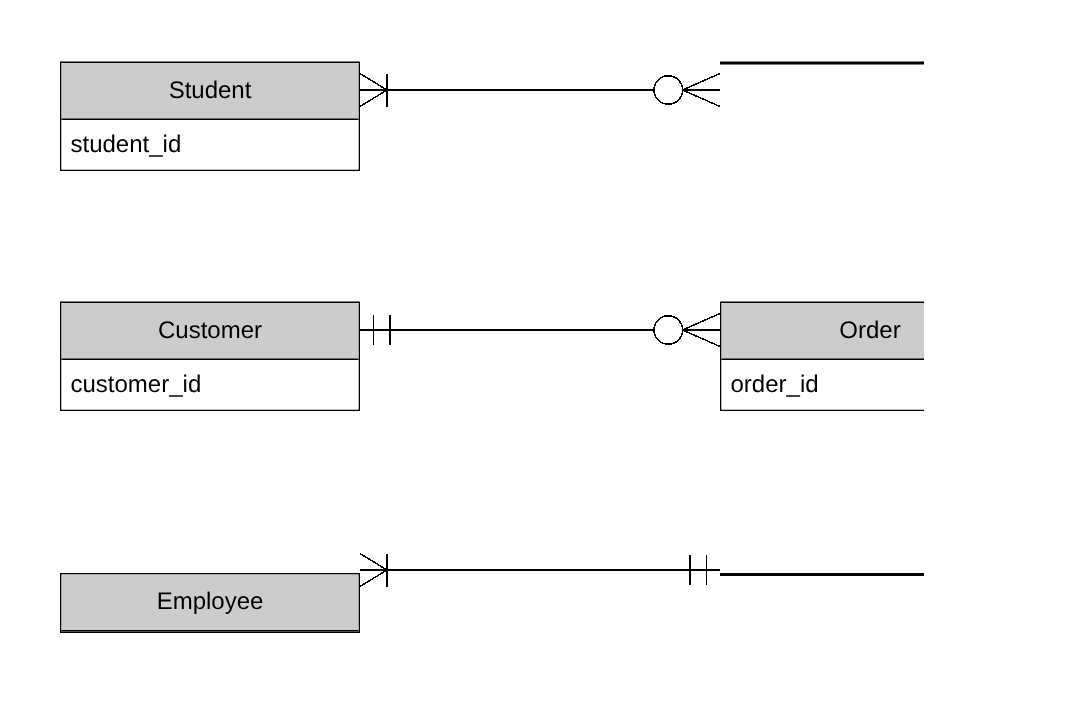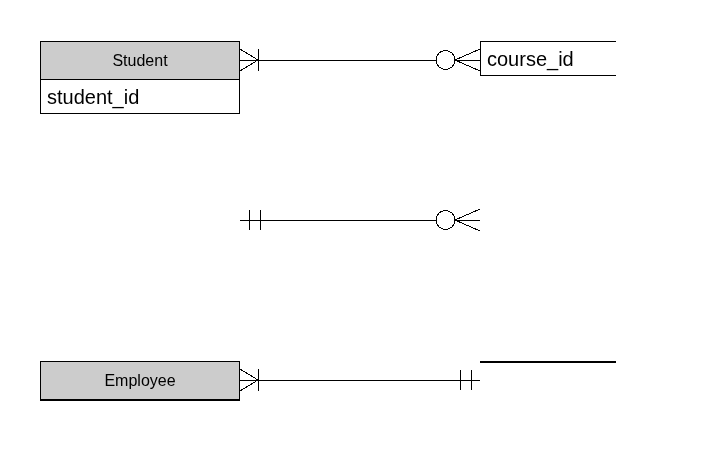--- a/index.html
+++ b/index.html
@@ -26,38 +26,38 @@
     width: 200px;
     border: 1px solid var(--border, #000);
     background: var(--body_fill, #fff);
     box-sizing: border-box;
     color: var(--text, #000);
   }
   .entity.col-left  { left: 40px; }
   .entity.col-right { left: 480px; }
   .entity.row0 { top: 41px; }
   .entity.row1 { top: 201px; }
-  .entity.row2 { top: 361px; }
+  .entity.row2 { top: 382px; }
 
   .entity-header {
     height: 37px;
     background: var(--header_fill, #ccc);
     border-bottom: 1px solid var(--border, #000);
     display: flex;
     align-items: center;
     justify-content: center;
     font-size: 16px;
     line-height: 1;
   }
   .entity-attr {
     height: 33px;
     display: flex;
     align-items: center;
     padding-left: 6px;
-    font-size: 20px;
+    font-size: 16px;
     line-height: 1;
     background: var(--body_fill, #fff);
   }
 </style>
 </head>
 <body>
 
 <div class="canvas">
 
   <svg id="connectors" xmlns="http://www.w3.org/2000/svg" viewBox="0 0 720 472">
@@ -101,24 +101,31 @@
         <line x1="240" y1="380" x2="480" y2="380"></line>
       </g>
     </svg>
 
   <div class="entity col-left row0">
     <div class="entity-header">Student</div>
     <div class="entity-attr">student_id</div>
   </div>
 
   <div class="entity col-right row0">
-    <div class="entity-attr">course_id</div>
   </div>
 
+  <div class="entity col-left row1">
+    <div class="entity-header">Customer</div>
+    <div class="entity-attr">customer_id</div>
+  </div>
 
+  <div class="entity col-right row1">
+    <div class="entity-header">Order</div>
+    <div class="entity-attr">order_id</div>
+  </div>
 
   <div class="entity col-left row2">
     <div class="entity-header">Employee</div>
   </div>
 
   <div class="entity col-right row2">
   </div>
 
 </div>
 

